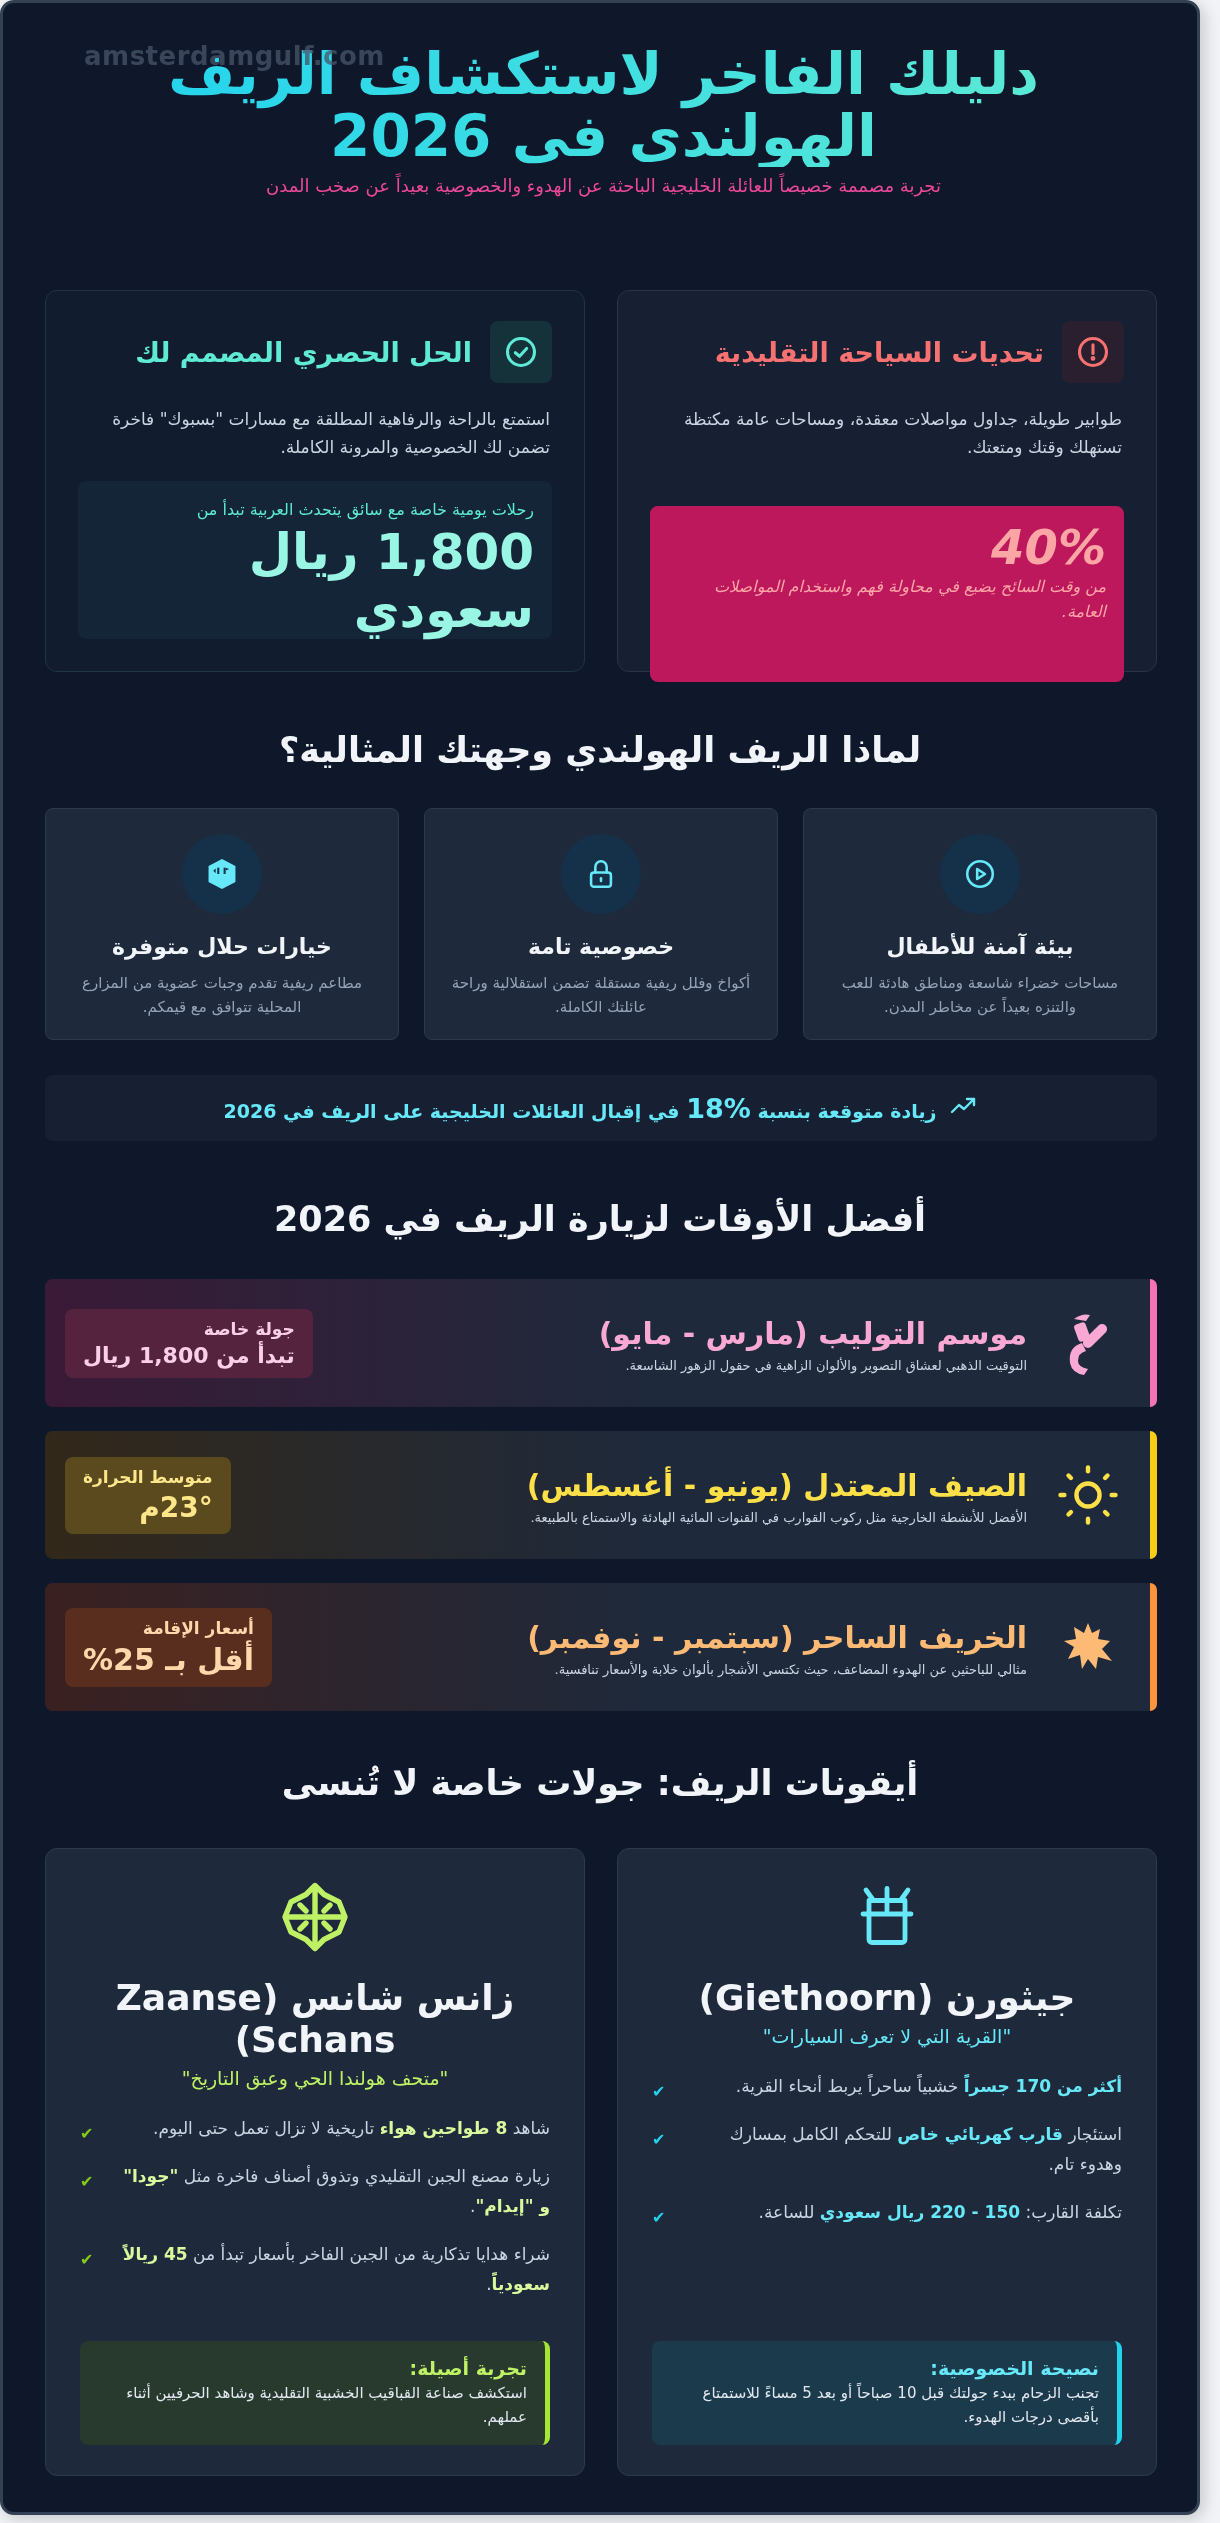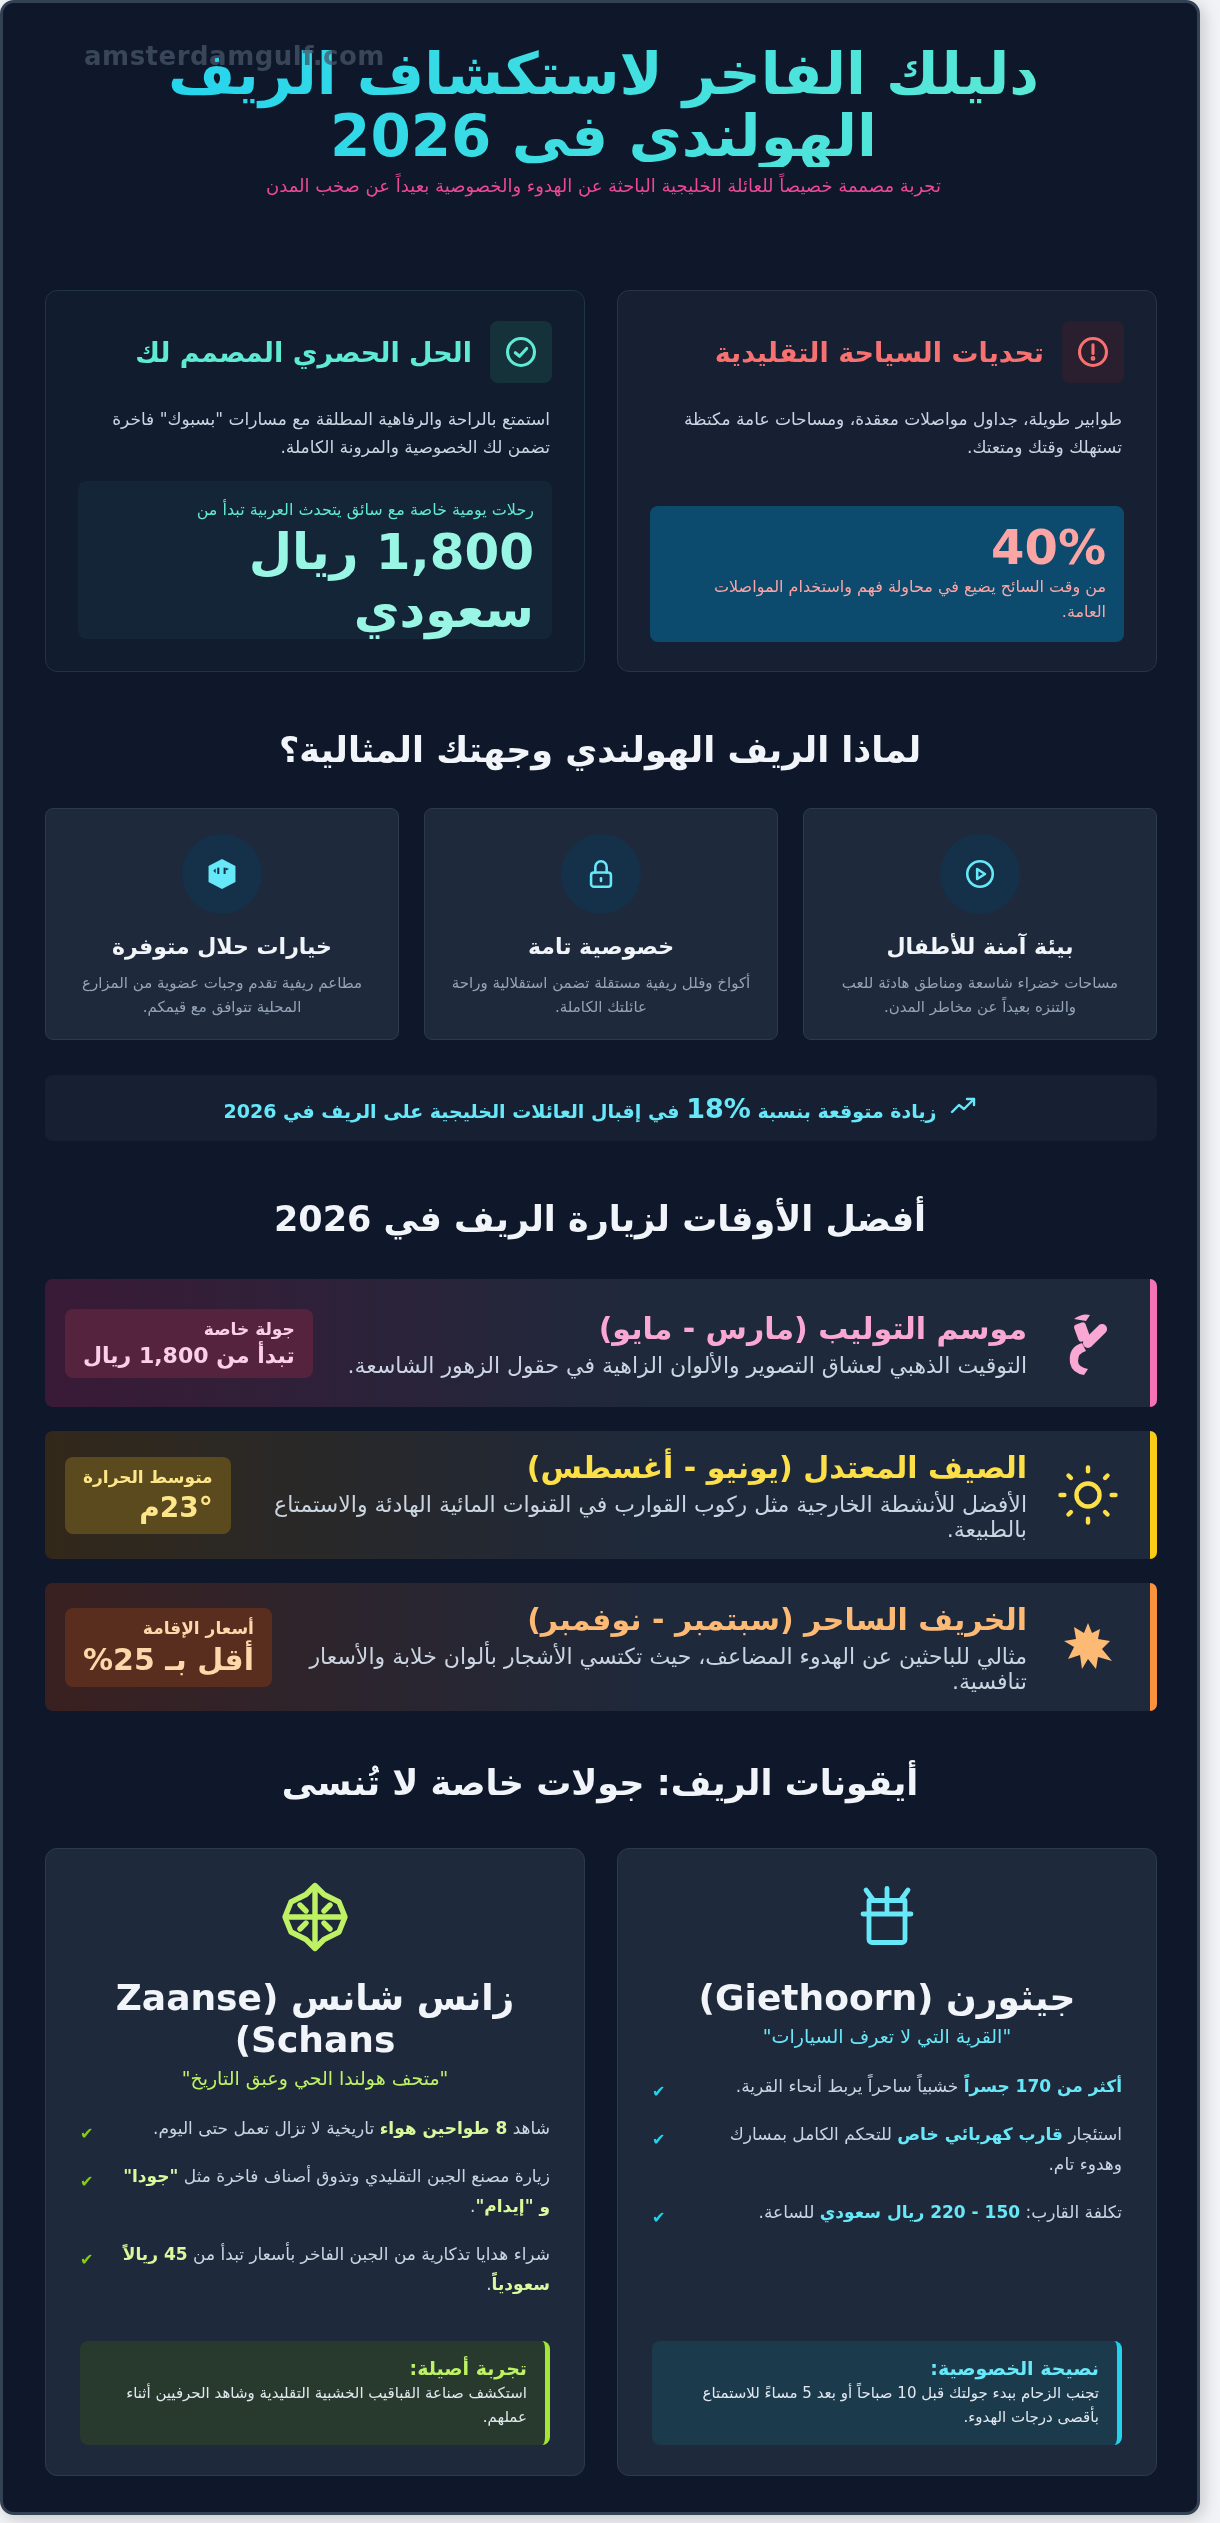--- a/index.html
+++ b/index.html
@@ -32,21 +32,21 @@
   .pcard.solution { background: #111d2e; border: 1px solid #1f3446; }
   .pcard-head { display: flex; align-items: center; gap: 18px; }
   .icon-box { width: 62px; height: 62px; border-radius: 8px; display: flex; align-items: center; justify-content: center; flex: none; }
   .problem .icon-box { background: #2a1f2e; }
   .solution .icon-box { background: #15313a; }
   .pcard-title { font-size: 27px; font-weight: bold; }
   .problem .pcard-title { color: #f87171; }
   .solution .pcard-title { color: #5eead4; }
   .pcard-desc { font-size: 17px; line-height: 28px; color: #cbd5e1; margin-top: 22px; padding: 0 2px; }
   .stat-box { position: absolute; left: 32px; right: 32px; border-radius: 8px; padding: 16px 18px; }
-  .problem .stat-box { background: #0c4a6e; top: 215px; height: 136px; }
+  .problem .stat-box { background: #be185d; top: 215px; height: 176px; font-style: italic; }
   .solution .stat-box { background: #132536; top: 190px; height: 158px; }
   .stat-big-red { font-size: 48px; font-weight: bold; color: #fca5a5; line-height: 50px; text-align: right; direction: ltr; }
   .stat-red-txt { font-size: 16px; line-height: 25px; color: #fca5a5; margin-top: 2px; }
   .stat-sol-lbl { font-size: 16px; color: #5eead4; line-height: 26px; }
   .stat-sol-big { font-size: 50px; font-weight: bold; color: #99f6e4; line-height: 58px; }
 
   .sec-title { position: absolute; left: 0; right: 0; text-align: center; font-size: 35px; font-weight: bold; color: #f1f5f9; }
 
   .why-grid { position: absolute; top: 805px; left: 42px; width: 1112px; height: 232px; display: flex; gap: 25px; }
   .why-card { flex: 1; background: #1e293b; border: 1px solid #2c3a50; border-radius: 8px; text-align: center; padding-top: 25px; }
@@ -56,21 +56,21 @@
 
   .growth { position: absolute; top: 1072px; left: 42px; width: 1112px; height: 66px; background: #172033; border-radius: 8px; display: flex; align-items: center; justify-content: center; gap: 14px; }
   .growth-txt { font-size: 19px; font-weight: bold; color: #67e8f9; }
   .growth-txt b { font-size: 27px; }
 
   .season { position: absolute; left: 42px; width: 1112px; height: 128px; border-radius: 8px; display: flex; align-items: center; padding: 0 34px 0 20px; background: #1e293b; }
   .season .bar { position: absolute; right: 0; top: 0; bottom: 0; width: 7px; border-radius: 0 8px 8px 0; }
   .season-icon { width: 70px; flex: none; display: flex; justify-content: center; }
   .season-body { flex: 1; padding-right: 26px; }
   .season-title { font-size: 30px; font-weight: bold; line-height: 40px; }
-  .season-desc { font-size: 22px; color: #cbd5e1; margin-top: 4px; }
+  .season-desc { font-size: 13px; color: #cbd5e1; margin-top: 4px; }
   .season-badge { flex: none; border-radius: 8px; padding: 10px 18px; text-align: right; }
   .badge-lbl { font-size: 17px; font-weight: bold; }
   .badge-val { font-size: 22px; font-weight: bold; margin-top: 4px; }
 
   .icons-grid { position: absolute; top: 1845px; left: 42px; width: 1112px; height: 628px; display: flex; gap: 32px; }
   .icard { flex: 1; background: #1e293b; border: 1px solid #2c3a50; border-radius: 12px; padding: 32px 34px; text-align: center; position: relative; }
   .icard-title { font-size: 36px; font-weight: bold; color: #f1f5f9; line-height: 42px; margin-top: 20px; }
   .icard-quote { font-size: 19px; margin-top: 6px; }
   .icard ul { list-style: none; text-align: right; margin-top: 24px; }
   .icard li { font-size: 17px; line-height: 30px; color: #cbd5e1; margin-bottom: 18px; padding-left: 40px; position: relative; }

